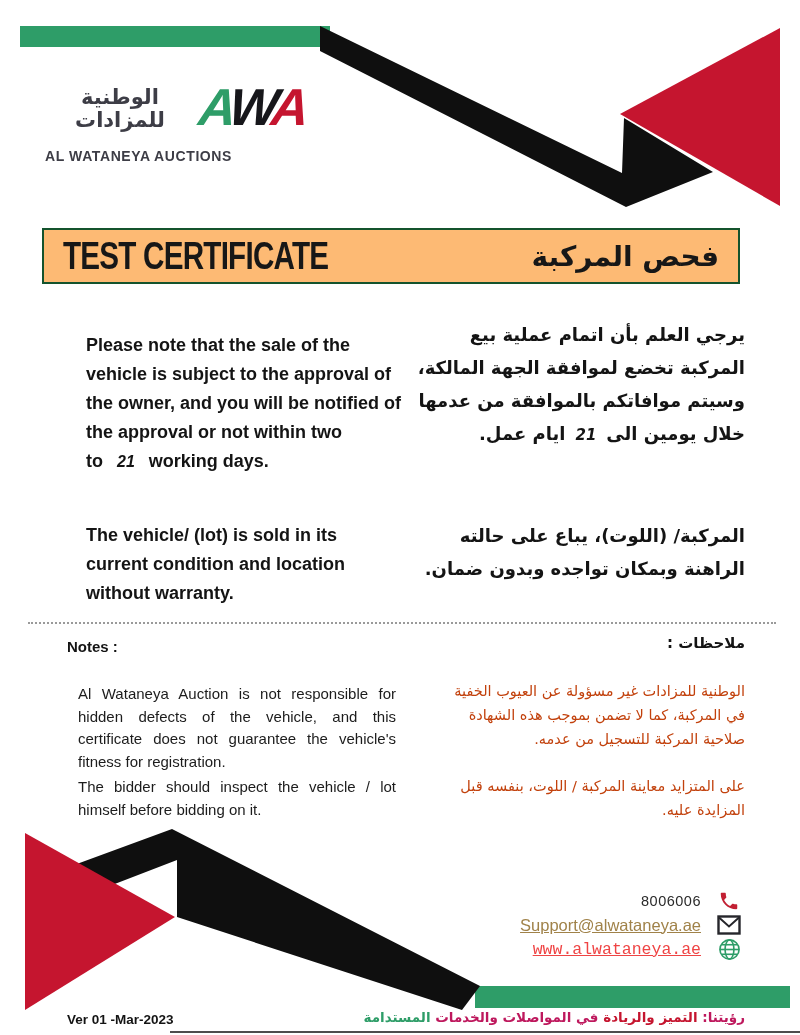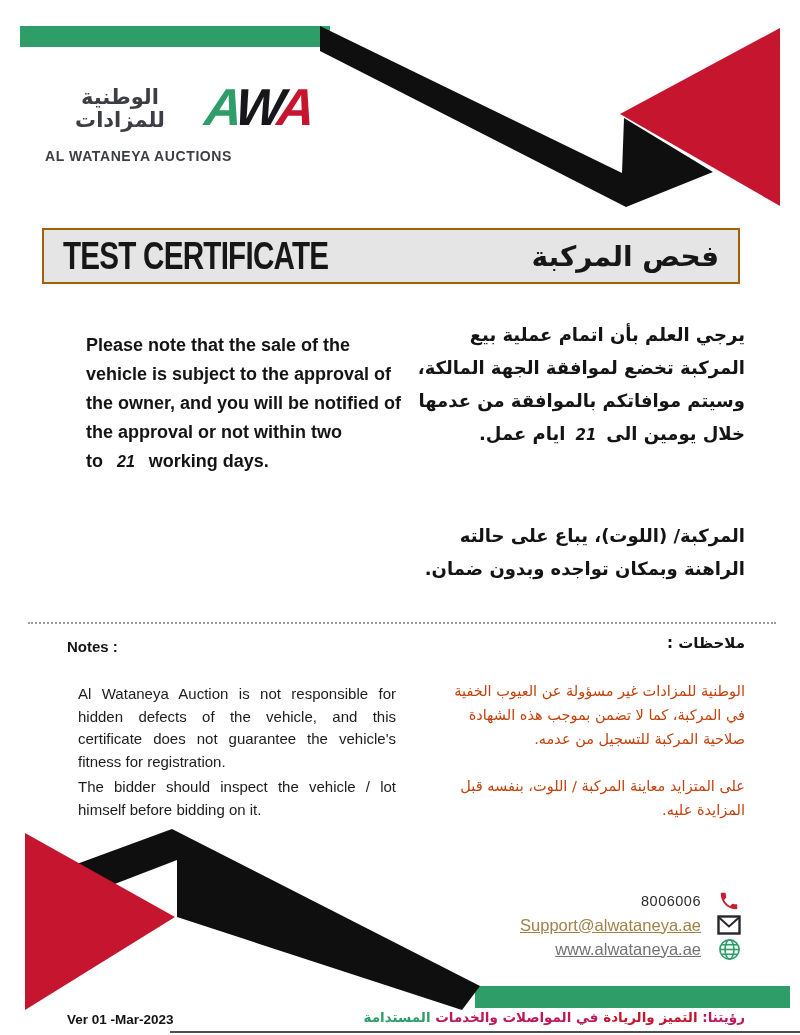--- a/index.html
+++ b/index.html
@@ -2,29 +2,29 @@
 <html><head>
 <meta charset="utf-8">
 <style>
   html,body{margin:0;padding:0;}
   body{font-family:"Liberation Sans","DejaVu Sans",sans-serif;background:#ffffff;}
   .page{position:relative;width:800px;height:1035px;background:#fff;overflow:hidden;margin:0 auto;}
   .decor{position:absolute;left:0;top:0;width:800px;height:1035px;z-index:0;pointer-events:none;}
   .abs{position:absolute;z-index:2;}
 
   
-  .logo{left:45px;top:86px;display:flex;align-items:flex-start;gap:10px;}
+  .logo{left:45px;top:86px;display:flex;align-items:flex-start;gap:4px;}
   .logo-text{width:150px;text-align:center;color:#3d3d46;}
   .logo-ar{font-family:"DejaVu Sans",sans-serif;font-size:21px;font-weight:bold;line-height:1.1;direction:rtl;}
   .logo-en{font-size:14px;font-weight:bold;letter-spacing:0.6px;margin-top:16px;white-space:nowrap;}
   .awa{font-style:italic;font-weight:700;font-size:52px;line-height:0.92;letter-spacing:-7px;transform:skewX(-6deg);margin-top:-2px;}
   .awa span{display:inline-block;}
 
   
-  .title-box{left:42px;top:228px;width:656px;height:52px;border:2px solid #a16207;display:flex;justify-content:space-between;align-items:center;padding:0 19px;background:#e5e5e5;}
+  .title-box{left:42px;top:228px;width:656px;height:52px;border:2px solid #14532d;display:flex;justify-content:space-between;align-items:center;padding:0 19px;background:#fdba74;}
   .title-en{font-size:38px;font-weight:700;color:#171717;transform:scaleX(0.78);transform-origin:left center;white-space:nowrap;letter-spacing:-1px;}
   .title-ar{font-family:"DejaVu Sans",sans-serif;font-size:28px;font-weight:bold;color:#171717;direction:rtl;white-space:nowrap;}
 
   
   .p-en{color:#141414;font-weight:700;font-size:18px;line-height:29px;margin-left:8px;}
   .p-ar{font-family:"DejaVu Sans",sans-serif;color:#141414;font-weight:bold;font-size:18px;line-height:33px;direction:rtl;text-align:right;}
   .para1-en{left:78px;top:331px;width:324px;}
   .para1-ar{right:55px;top:318px;width:330px;}
   .para2-en{left:78px;top:521px;width:300px;}
   .para2-ar{right:55px;top:519px;width:330px;}
@@ -40,21 +40,21 @@
   .note1-en{left:78px;top:683px;width:318px;}
   .note1-ar{right:55px;top:679px;width:300px;}
   .note2-en{left:78px;top:776px;width:318px;}
   .note2-ar{right:55px;top:774px;width:300px;}
 
   
   .contact{right:58px;top:889px;display:flex;flex-direction:column;align-items:flex-end;gap:0;}
   .c-row{display:flex;align-items:center;gap:15px;height:24px;}
   .c-phone{font-size:14.5px;color:#2b2b2b;letter-spacing:0.5px;}
   .c-email{font-size:16.5px;color:#A08249;text-decoration:underline;}
-  .c-web{font-size:16.5px;color:#737373;text-decoration:underline;}
+  .c-web{font-size:16.5px;color:#ef4444;text-decoration:underline;font-family:Liberation Mono, monospace;}
   .c-icon{width:26px;display:flex;justify-content:center;}
 
   
   .footer-ver{left:67px;top:1012px;font-size:13.5px;font-weight:700;color:#141414;}
   .footer-vision{right:55px;top:1009px;font-family:"DejaVu Sans",sans-serif;font-size:13.5px;font-weight:bold;direction:rtl;white-space:nowrap;}
   .v-black{color:#be185d;}
   .v-red{color:#C5152F;}
   .v-green{color:#2E9D68;}
   .bottom-line{left:170px;top:1031px;width:630px;height:2px;background:#4d4d4d;}
 </style>
@@ -84,20 +84,21 @@
 
   <div class="abs title-box">
     <div class="title-en">TEST CERTIFICATE</div>
     <div class="title-ar">فحص المركبة</div>
   </div>
 
   <div class="abs p-en para1-en"><span>Please note that the sale of the vehicle is subject to the approval of the owner, and you will be notified of the approval or not within two to</span><span class="num">21</span><span>working days.</span></div>
 
   <div class="abs p-ar para1-ar" dir="rtl"><span>يرجي العلم بأن اتمام عملية بيع المركبة تخضع لموافقة الجهة المالكة، وسيتم موافاتكم بالموافقة من عدمها خلال يومين الى</span><span class="num-ar">21</span><span>ايام عمل.</span></div>
 
+  <div class="abs p-en para2-en">The vehicle/ (lot) is sold in its current condition and location without warranty.</div>
   <div class="abs p-ar para2-ar" dir="rtl">المركبة/ (اللوت)، يباع على حالته الراهنة وبمكان تواجده وبدون ضمان.</div>
 
   <div class="abs dotted-sep"></div>
 
   <div class="abs note-label-en">Notes :</div>
   <div class="abs note-label-ar" dir="rtl">ملاحظات :</div>
 
   <div class="abs note-en note1-en">Al Wataneya Auction is not responsible for hidden defects of the vehicle, and this certificate does not guarantee the vehicle's fitness for registration.</div>
   <div class="abs note-ar note1-ar" dir="rtl">الوطنية للمزادات غير مسؤولة عن العيوب الخفية في المركبة، كما لا تضمن بموجب هذه الشهادة صلاحية المركبة للتسجيل من عدمه.</div>
 

